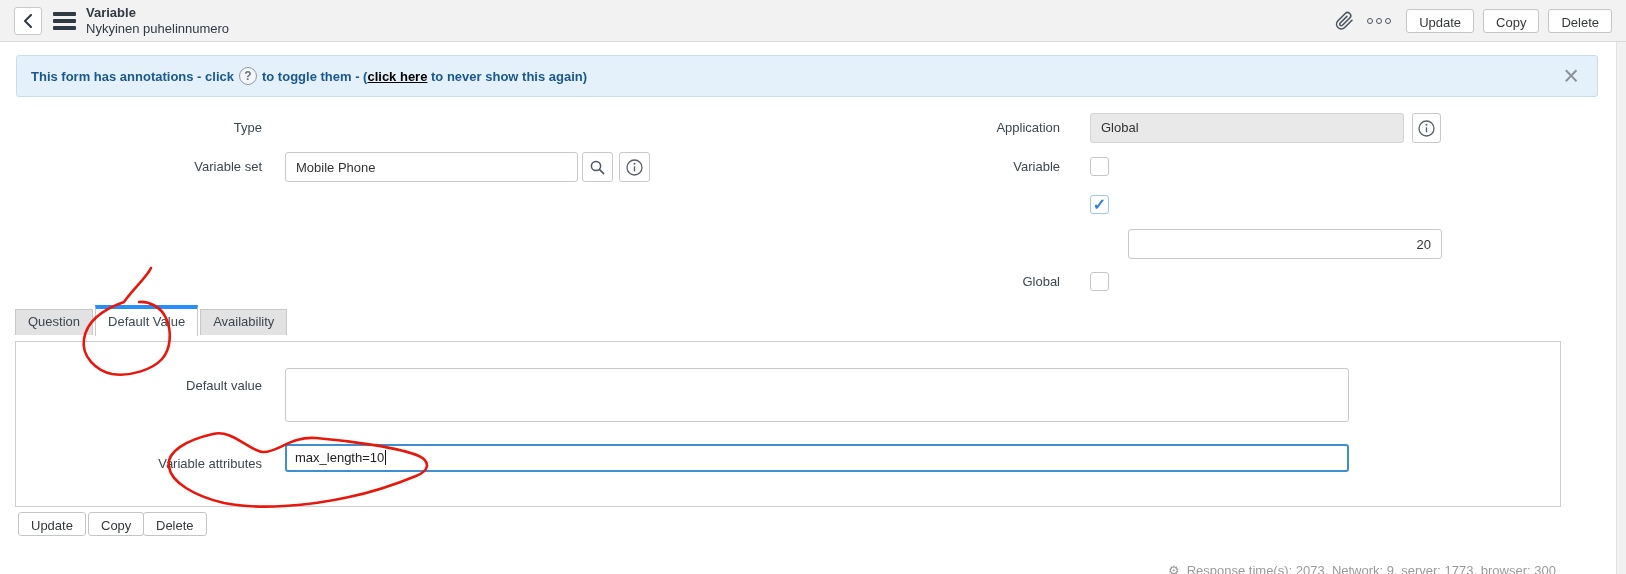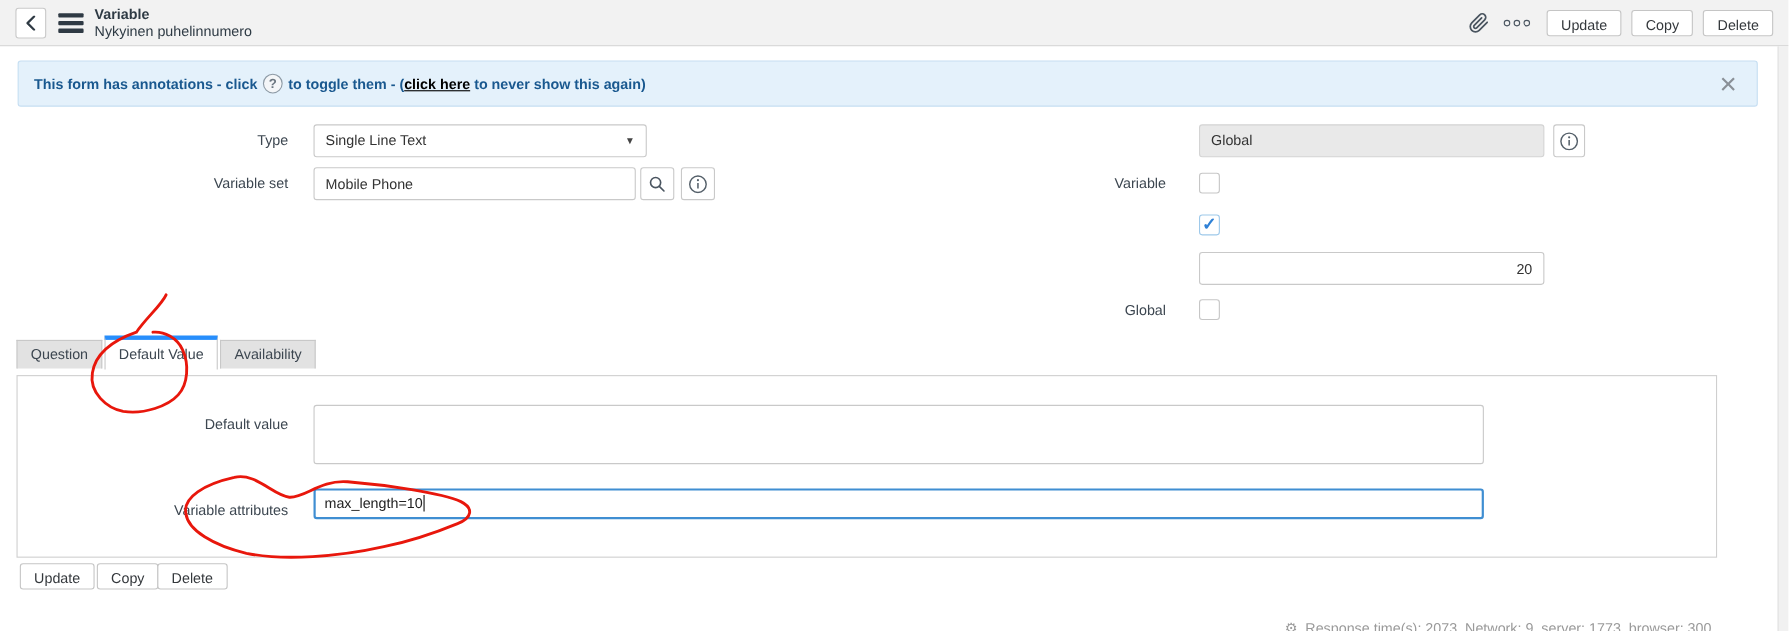--- a/index.html
+++ b/index.html
@@ -128,58 +128,55 @@
   <div class="banner">
     <span class="seg">This form has annotations - click</span>
     <span class="help-circle">?</span>
     <span class="seg">to toggle them - (</span>
       <a>click here</a>
       <span class="seg"> to never show this again)</span>
     <span class="banner-close">×</span>
   </div>
 
   <div class="lbl lcol" style="top:113px;">Type</div>
-  <div class="field selectbox" style="left:285px; top:113px; width:303px;">
-    <span>Single Line Text</span>
-    <span class="arrow">▼</span>
-  </div>
 
   <div class="lbl lcol" style="top:152px;">Variable set</div>
   <input class="txt" style="left: 285px; top: 152px; width: 293px;" value="Mobile Phone">
   <div class="sq-btn" style="left:582px; top:152px;">
     <svg width="15" height="15" viewBox="0 0 15 15">
       <circle cx="6" cy="6" r="4.6" fill="none" stroke="#4a5560" stroke-width="1.5"></circle>
       <line x1="9.6" y1="9.6" x2="13.6" y2="13.6" stroke="#4a5560" stroke-width="1.5" stroke-linecap="round"></line>
     </svg>
   </div>
   <div class="sq-btn" style="left:619px; top:152px;">
     <svg width="17" height="17" viewBox="0 0 17 17">
       <circle cx="8.5" cy="8.5" r="7.5" fill="none" stroke="#55606a" stroke-width="1.3"></circle>
       <circle cx="8.5" cy="4.8" r="1" fill="#55606a"></circle>
       <line x1="8.5" y1="7.3" x2="8.5" y2="12.3" stroke="#55606a" stroke-width="1.4"></line>
     </svg>
   </div>
 
+  <div class="lbl rcol" style="top:113px;">Application</div>
   <div class="field readonly" style="left:1090px; top:113px; width:314px;">Global</div>
   <div class="sq-btn" style="left:1412px; top:113px; width:29px;">
     <svg width="17" height="17" viewBox="0 0 17 17">
       <circle cx="8.5" cy="8.5" r="7.5" fill="none" stroke="#55606a" stroke-width="1.3"></circle>
       <circle cx="8.5" cy="4.8" r="1" fill="#55606a"></circle>
       <line x1="8.5" y1="7.3" x2="8.5" y2="12.3" stroke="#55606a" stroke-width="1.4"></line>
     </svg>
   </div>
 
   <div class="lbl rcol" style="top:152px;">Variable</div>
   <div class="checkbox" style="left:1090px; top:157px;"></div>
 
   <div class="checkbox checked" style="left:1090px; top:195px;">
     <span>✓</span>
   </div>
 
-  <input class="txt" style="left: 1090px; top: 229px; width: 314px; text-align: right;" value="20">
+  <input class="txt" style="left: 1128px; top: 229px; width: 314px; text-align: right;" value="20">
 
   <div class="lbl rcol" style="top:267px;">Global</div>
   <div class="checkbox" style="left:1090px; top:272px;"></div>
 
   <div class="tabs">
     <div class="tab">Question</div>
     <div class="tab active">Default Value</div>
     <div class="tab">Availability</div>
   </div>
   <div class="tab-panel"></div>

